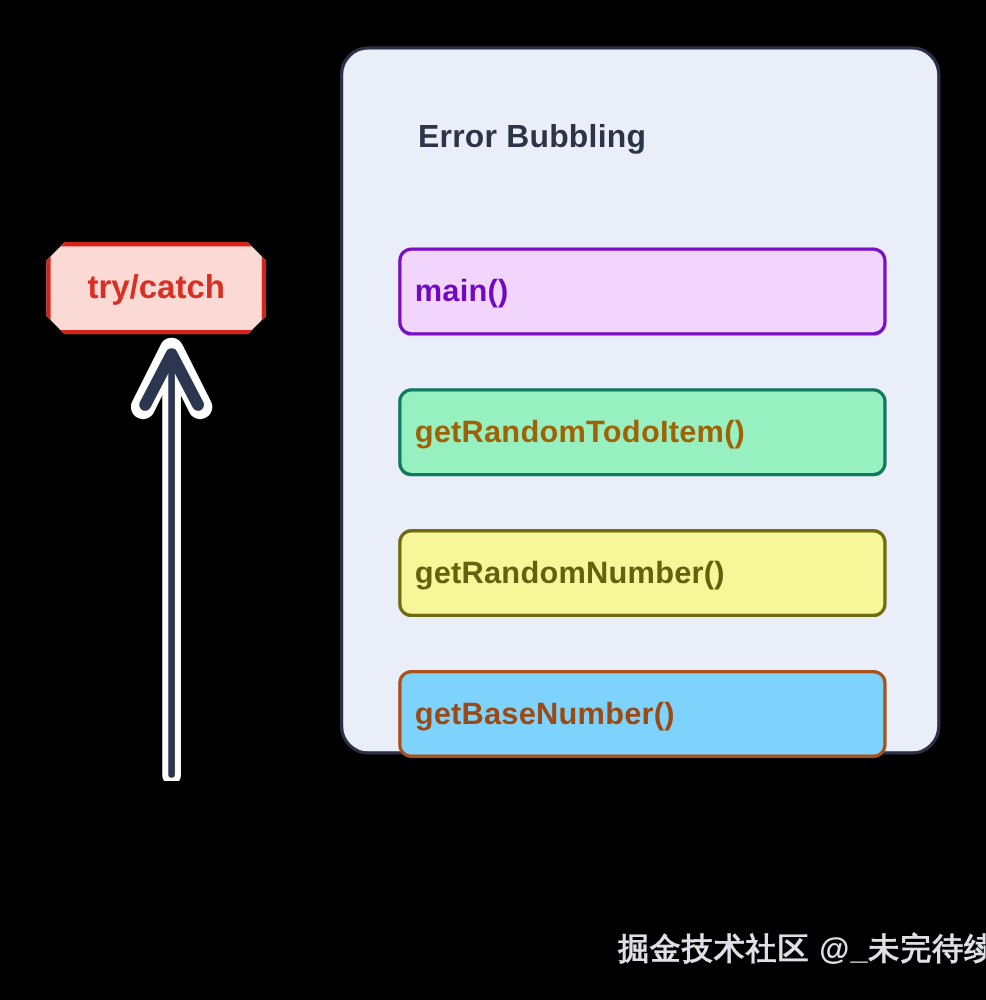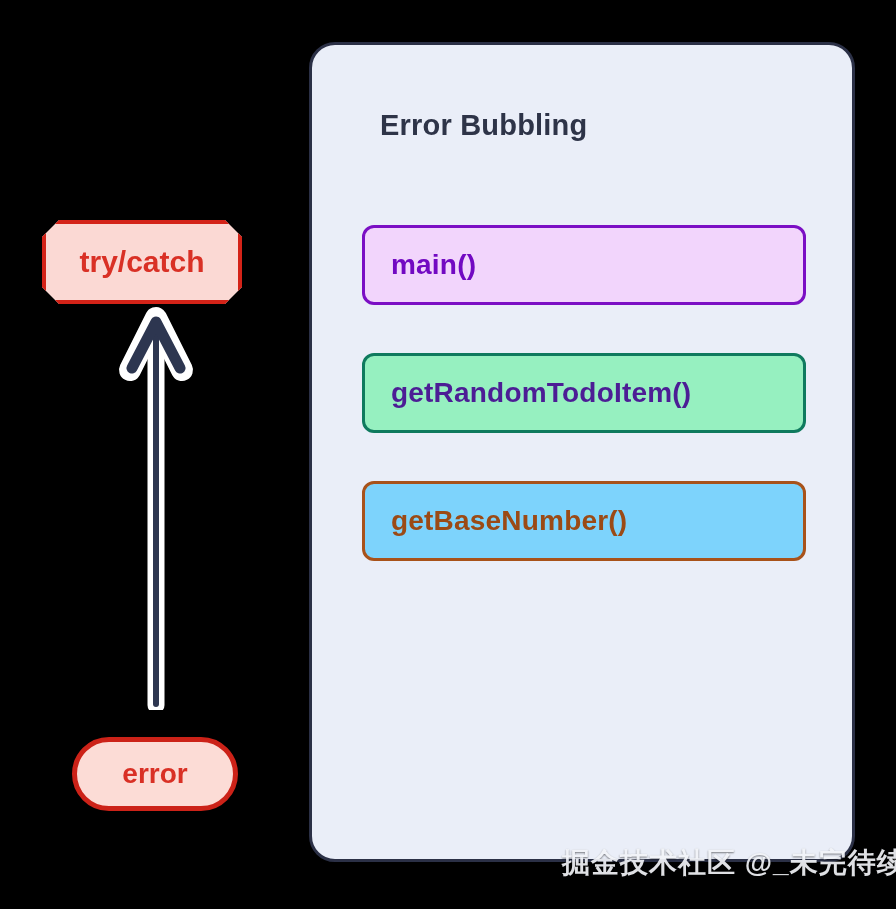--- a/index.html
+++ b/index.html
@@ -22,21 +22,21 @@
     height: 909px;
     background: #000000;
   }
 
   
   .panel {
     position: absolute;
     left: 309px;
     top: 42px;
     width: 546px;
-    height: 820px;
+    height: 644px;
     box-sizing: border-box;
     background: #eaeef8;
     border: 3px solid #2b3046;
     border-radius: 26px;
   }
 
   .panel-title {
     position: absolute;
     left: 68px;
     top: 64px;
@@ -55,21 +55,21 @@
   }
 
   .frame {
     box-sizing: border-box;
     width: 444px;
     height: 80px;
     border-radius: 12px;
     border: 3px solid #000;
     display: flex;
     align-items: center;
-    padding-left: 26px;
+    padding-left: 12px;
     margin-bottom: 48px;
     font-size: 28px;
     font-weight: 700;
     letter-spacing: 0.2px;
     white-space: nowrap;
   }
   .frame:last-child { margin-bottom: 0; }
 
   
   .trycatch {
@@ -141,31 +141,33 @@
     <svg width="120" height="410" viewBox="0 0 120 410">
 
       <path d="M52 405 L52 30" stroke="#ffffff" stroke-width="17" stroke-linecap="round" fill="none"></path>
       <path d="M26 70 L52 18 L78 70" stroke="#ffffff" stroke-width="22" stroke-linecap="round" stroke-linejoin="round" fill="none"></path>
 
       <path d="M52 404 L52 30" stroke="#2d3650" stroke-width="6" stroke-linecap="round" fill="none"></path>
       <path d="M28 68 L52 22 L76 68" stroke="#2d3650" stroke-width="11" stroke-linecap="round" stroke-linejoin="round" fill="none"></path>
     </svg>
   </div>
 
-  <div class="errpill">error</div>
 
   <div class="panel">
     <div class="panel-title">Error Bubbling</div>
 
     <div class="stack">
       <div class="frame" style="background: rgb(242, 213, 252); border-color: rgb(123, 15, 196); color: rgb(114, 9, 194);">
         <span>main()</span>
       </div>
-      <div class="frame" style="background: rgb(150, 240, 192); border-color: rgb(15, 122, 94); color: #4c1d95;">
+      <div class="frame" style="background: rgb(150, 240, 192); border-color: rgb(15, 122, 94); color: #a16207;">
         <span>getRandomTodoItem()</span>
+      </div>
+      <div class="frame" style="background: rgb(247, 247, 154); border-color: rgb(110, 108, 16); color: rgb(100, 98, 15);">
+        <span>getRandomNumber()</span>
       </div>
       <div class="frame" style="background: #7dd3fc; border-color: rgb(168, 82, 26); color: rgb(155, 74, 21);">
         <span>getBaseNumber()</span>
       </div>
     </div>
   </div>
 
   <div class="watermark">掘金技术社区 @_未完待续</div>
 
 </div>

